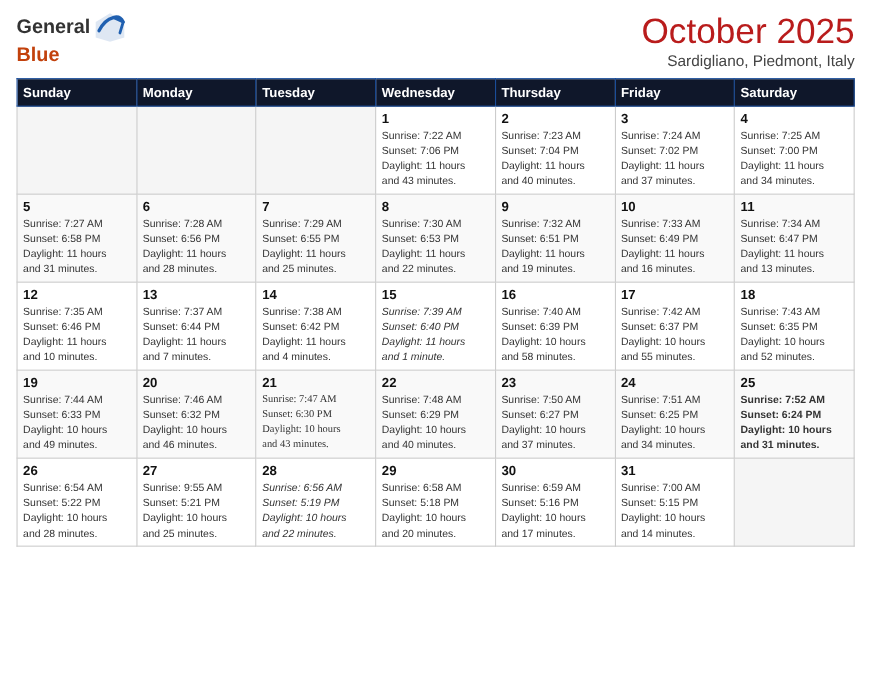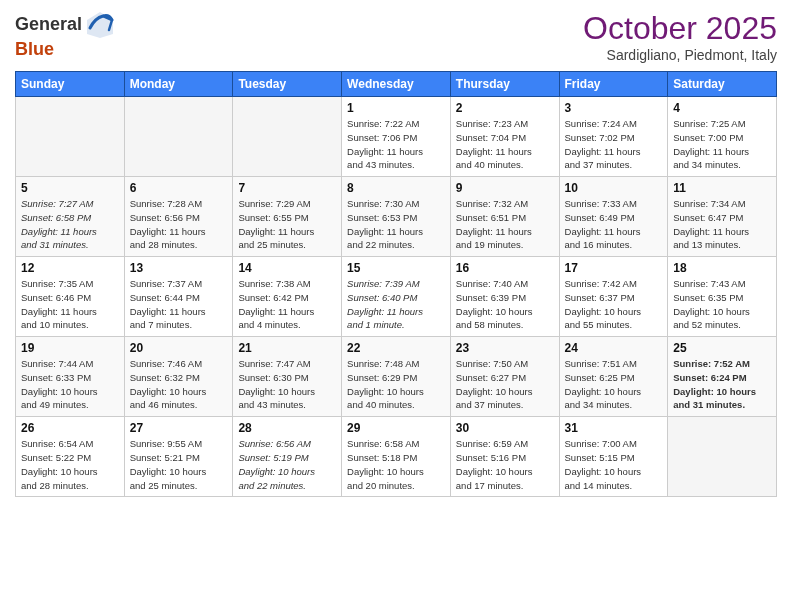--- a/index.html
+++ b/index.html
@@ -37,33 +37,33 @@
       width: 30px;
       height: 30px;
       margin-left: 3px;
     }
     .title-block {
       text-align: right;
     }
     .month-title {
       font-size: 32px;
       font-weight: normal;
-      color: #701a75;
+      color: #b91c1c;
     }
     .location-title {
       font-size: 14px;
       color: #444;
     }
     .calendar {
       width: 100%;
       border-collapse: collapse;
       table-layout: fixed;
     }
     .calendar th {
-      background-color: #3b82f6;
+      background-color: #0f172a;
       color: #fff;
       text-align: left;
       padding: 5px 5px;
       font-size: 12px;
       border: 1px solid #1a4d99;
     }
     .calendar td {
       border: 1px solid #ccc;
       vertical-align: top;
       padding: 4px 5px;
@@ -155,21 +155,21 @@
             <div class="day-num">4</div>
             <div class="cell-info" style="white-space: pre-line;">Sunrise: 7:25 AM
 Sunset: 7:00 PM
 Daylight: 11 hours
 and 34 minutes.</div>
           </td>
         </tr>
         <tr>
           <td>
             <div class="day-num">5</div>
-            <div class="cell-info" style="white-space: pre-line; font-style: italic;">Sunrise: 7:27 AM
+            <div class="cell-info" style="white-space: pre-line;">Sunrise: 7:27 AM
 Sunset: 6:58 PM
 Daylight: 11 hours
 and 31 minutes.</div>
           </td>
           <td>
             <div class="day-num">6</div>
             <div class="cell-info" style="white-space: pre-line;">Sunrise: 7:28 AM
 Sunset: 6:56 PM
 Daylight: 11 hours
 and 28 minutes.</div>
@@ -271,21 +271,21 @@
           </td>
           <td>
             <div class="day-num">20</div>
             <div class="cell-info" style="white-space: pre-line;">Sunrise: 7:46 AM
 Sunset: 6:32 PM
 Daylight: 10 hours
 and 46 minutes.</div>
           </td>
           <td>
             <div class="day-num">21</div>
-            <div class="cell-info" style="white-space: pre-line;">Sunrise: 7:47 AM
+            <div class="cell-info" style="white-space: pre-line; font-family: Liberation Serif, serif;">Sunrise: 7:47 AM
 Sunset: 6:30 PM
 Daylight: 10 hours
 and 43 minutes.</div>
           </td>
           <td>
             <div class="day-num">22</div>
             <div class="cell-info" style="white-space: pre-line;">Sunrise: 7:48 AM
 Sunset: 6:29 PM
 Daylight: 10 hours
 and 40 minutes.</div>

